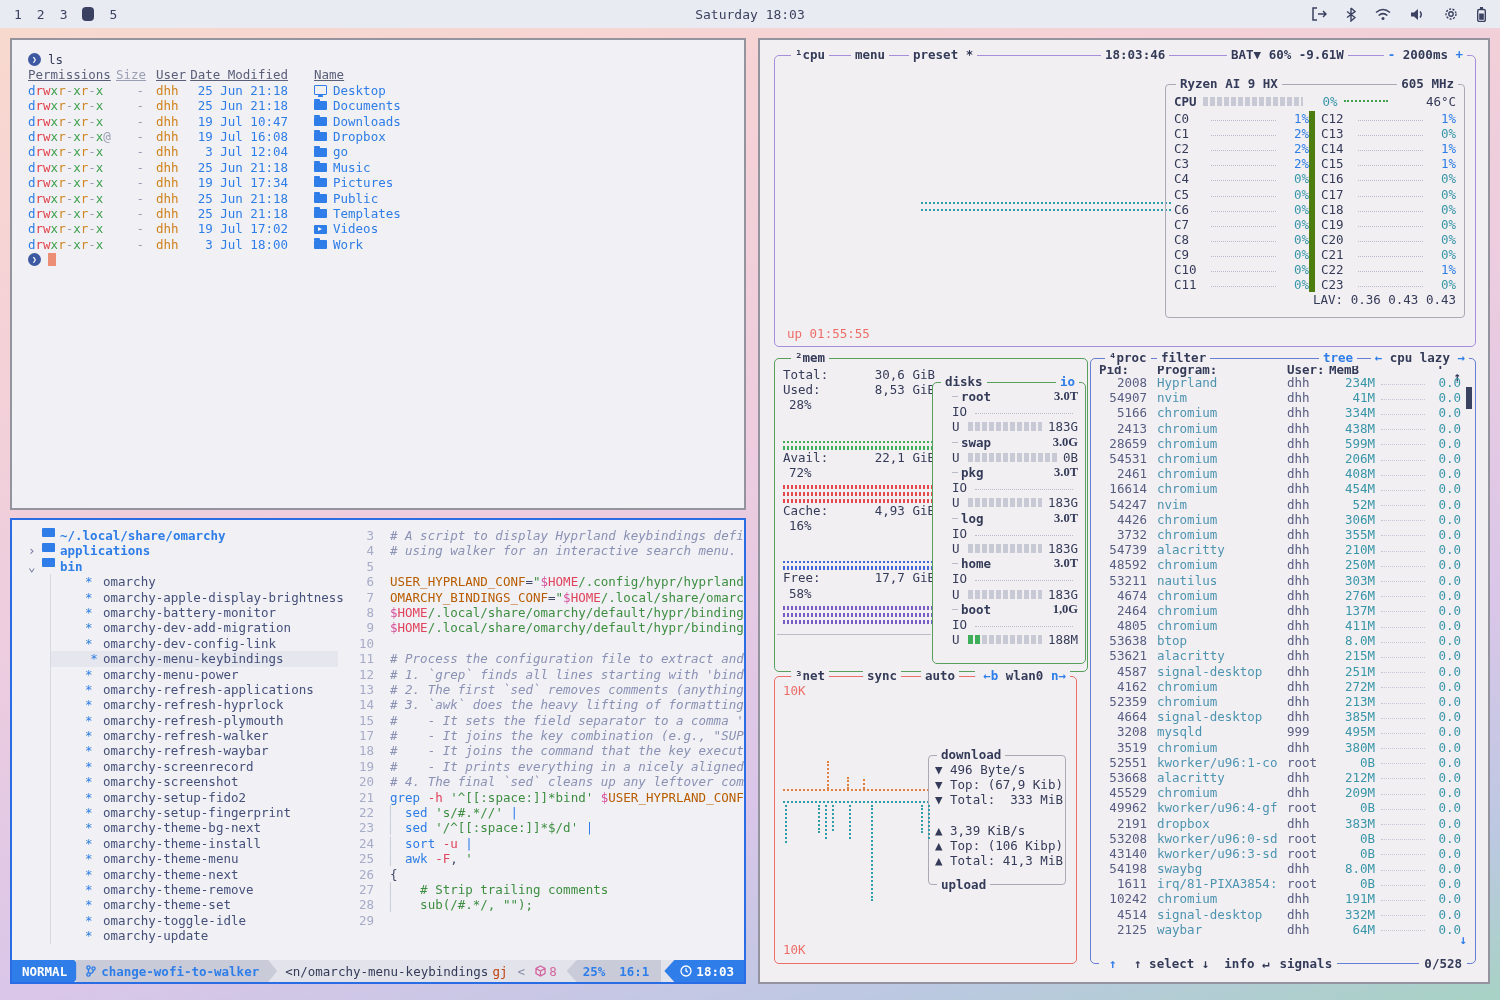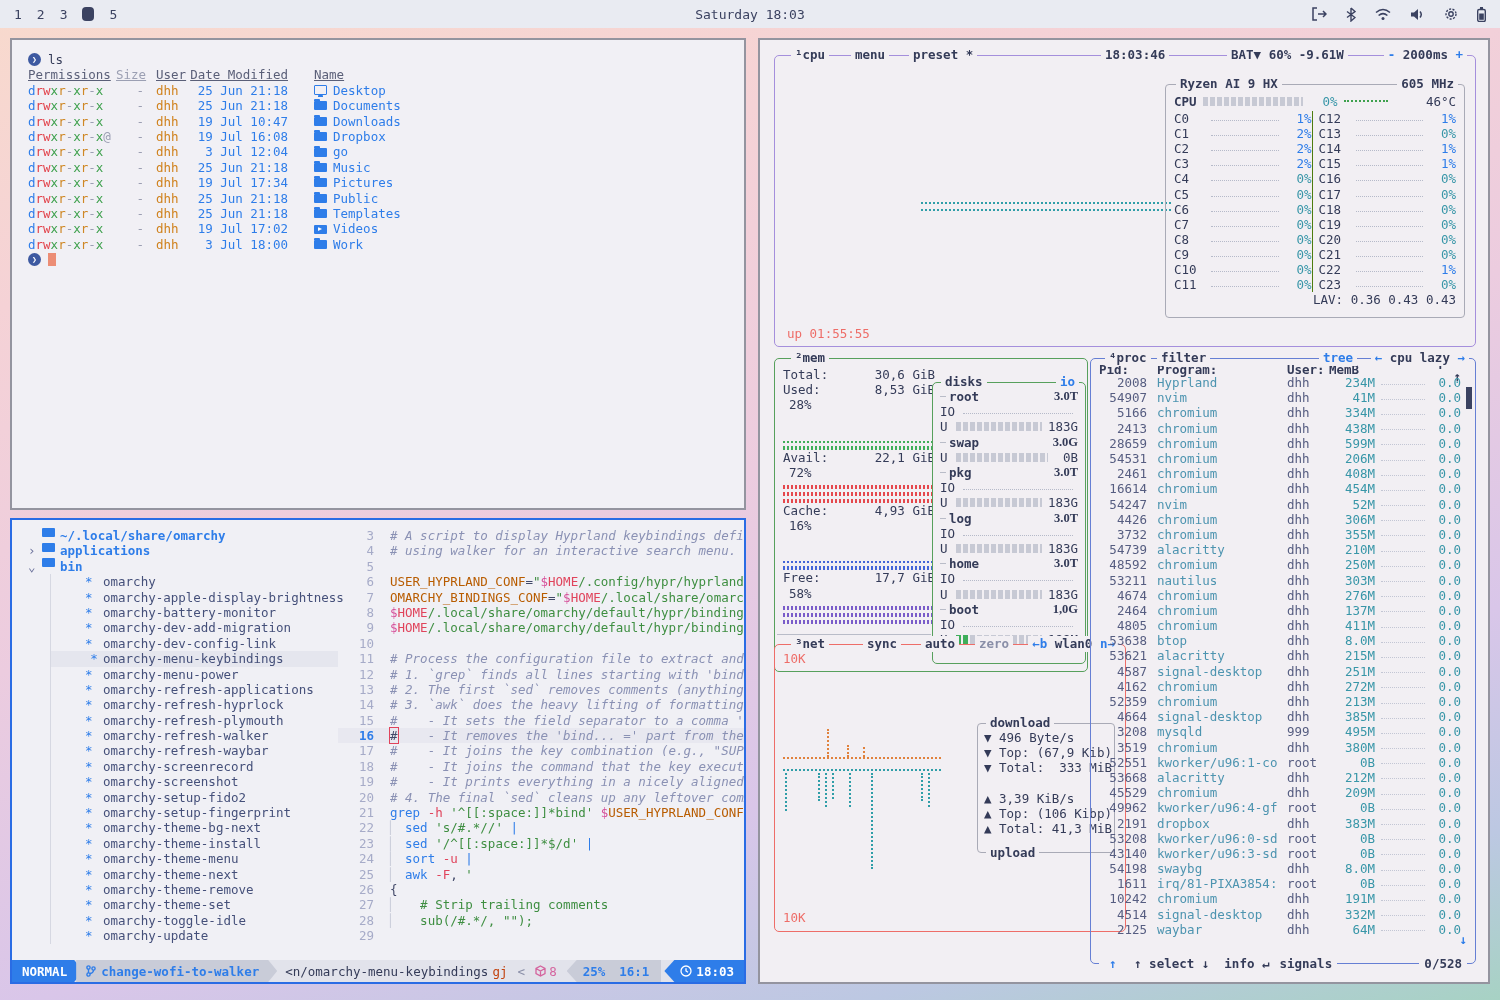--- a/index.html
+++ b/index.html
@@ -73,32 +73,32 @@
   .sb-right{margin-left:auto;display:flex;align-items:center;gap:10px;}
   .sb-gj{color:#c2410c;} .sb-lt{color:#8a8fa8;}
   .sb-pkg{color:#d4649e;display:flex;align-items:center;gap:3px;}
   .seg-pos{background:#c9ccd8;color:var(--blue);font-weight:bold;padding:0 12px 0 16px;clip-path:polygon(10px 0,100% 0,100% 100%,10px 100%,0 50%);gap:14px;}
   .seg-time{background:var(--blue);color:#fff;font-weight:bold;padding:0 10px 0 16px;margin-left:-7px;clip-path:polygon(10px 0,100% 0,100% 100%,10px 100%,0 50%);gap:4px;}
   
   .bwrap{position:relative;width:100%;height:100%;}
   .bbox{position:absolute;border:1.5px solid #a9aab6;border-radius:5px;}
   .bb-cpu{left:14px;top:15px;width:702px;height:292px;border-color:#a58fdc;}
   .bb-mem{left:14px;top:318px;width:314px;height:314px;border-color:#57a05c;}
-  .bb-disks{left:172px;top:342px;width:154px;height:282px;border-color:#57a05c;background:#f2eff3;}
-  .bb-net{left:14px;top:604px;width:352px;height:288px;border-color:#ee6d68;}
+  .bb-disks{left:172px;top:342px;width:154px;height:282px;border-color:#57a05c;background:#f2eff3;padding-left:12px;}
+  .bb-net{left:14px;top:636px;width:303px;height:288px;border-color:#ee6d68;}
   .bb-proc{left:330px;top:318px;width:386px;height:606px;border-color:#667fd4;}
   
   .ryzen{position:absolute;right:10px;top:28px;width:300px;height:234px;border:1.5px solid #a9aab6;border-radius:4px;padding:8px 8px 2px;}
   .cpurow{display:flex;align-items:center;height:16px;gap:6px;}
   .cpurow b{color:var(--navy);}
   .blockbar{width:100px;height:9px;background:repeating-linear-gradient(90deg,#c7c9d4 0 5px,transparent 5px 7px);}
   .greendots{width:44px;border-bottom:2px dotted #3fa14e;height:2px;}
   .corecols{display:flex;margin-top:2px;}
   .corecol{flex:1;}
-  .corecol.rgt{border-left:1px solid #4d7c0f;padding-left:6px;}
+  .corecol.rgt{border-left:6px solid #4d7c0f;padding-left:6px;}
   .corerow{display:flex;align-items:center;height:15.1px;}
   .corename{width:32px;color:var(--navy);}
   .lead{flex:1;border-bottom:1px dotted #b6bac9;height:5px;margin:0 5px;}
   .corepct{width:28px;text-align:right;color:var(--teal);}
   .corepct.hot{color:var(--blue);}
   .lavrow{text-align:right;color:var(--navy);height:15px;line-height:15px;}
   .cpugraph1,.cpugraph2{position:absolute;border-top:2px dotted #2f9ea8;height:0;}
   .cpugraph1{left:146px;top:146px;width:250px;}
   .cpugraph2{left:146px;top:153px;width:250px;}
   .uptime{position:absolute;left:12px;bottom:5px;color:var(--salmon);}
@@ -574,24 +574,20 @@
         <div class="crow">
           <span class="ln">14</span>
           <span class="ctext"><span class="tk-c"># 3. `awk` does the heavy lifting of formatting</span></span>
         </div>
 
         <div class="crow">
           <span class="ln">15</span>
           <span class="ctext"><span class="tk-c">#    - It sets the field separator to a comma ',</span></span>
         </div>
 
-        <div class="crow cl">
-          <span class="ln">16</span>
-          <span class="ctext"><span class="tk-cur">#</span><span class="tk-c">    - It removes the 'bind... =' part from the</span></span>
-        </div>
 
         <div class="crow">
           <span class="ln">17</span>
           <span class="ctext"><span class="tk-c">#    - It joins the key combination (e.g., "SUPE</span></span>
         </div>
 
         <div class="crow">
           <span class="ln">18</span>
           <span class="ctext"><span class="tk-c">#    - It joins the command that the key execute</span></span>
         </div>

